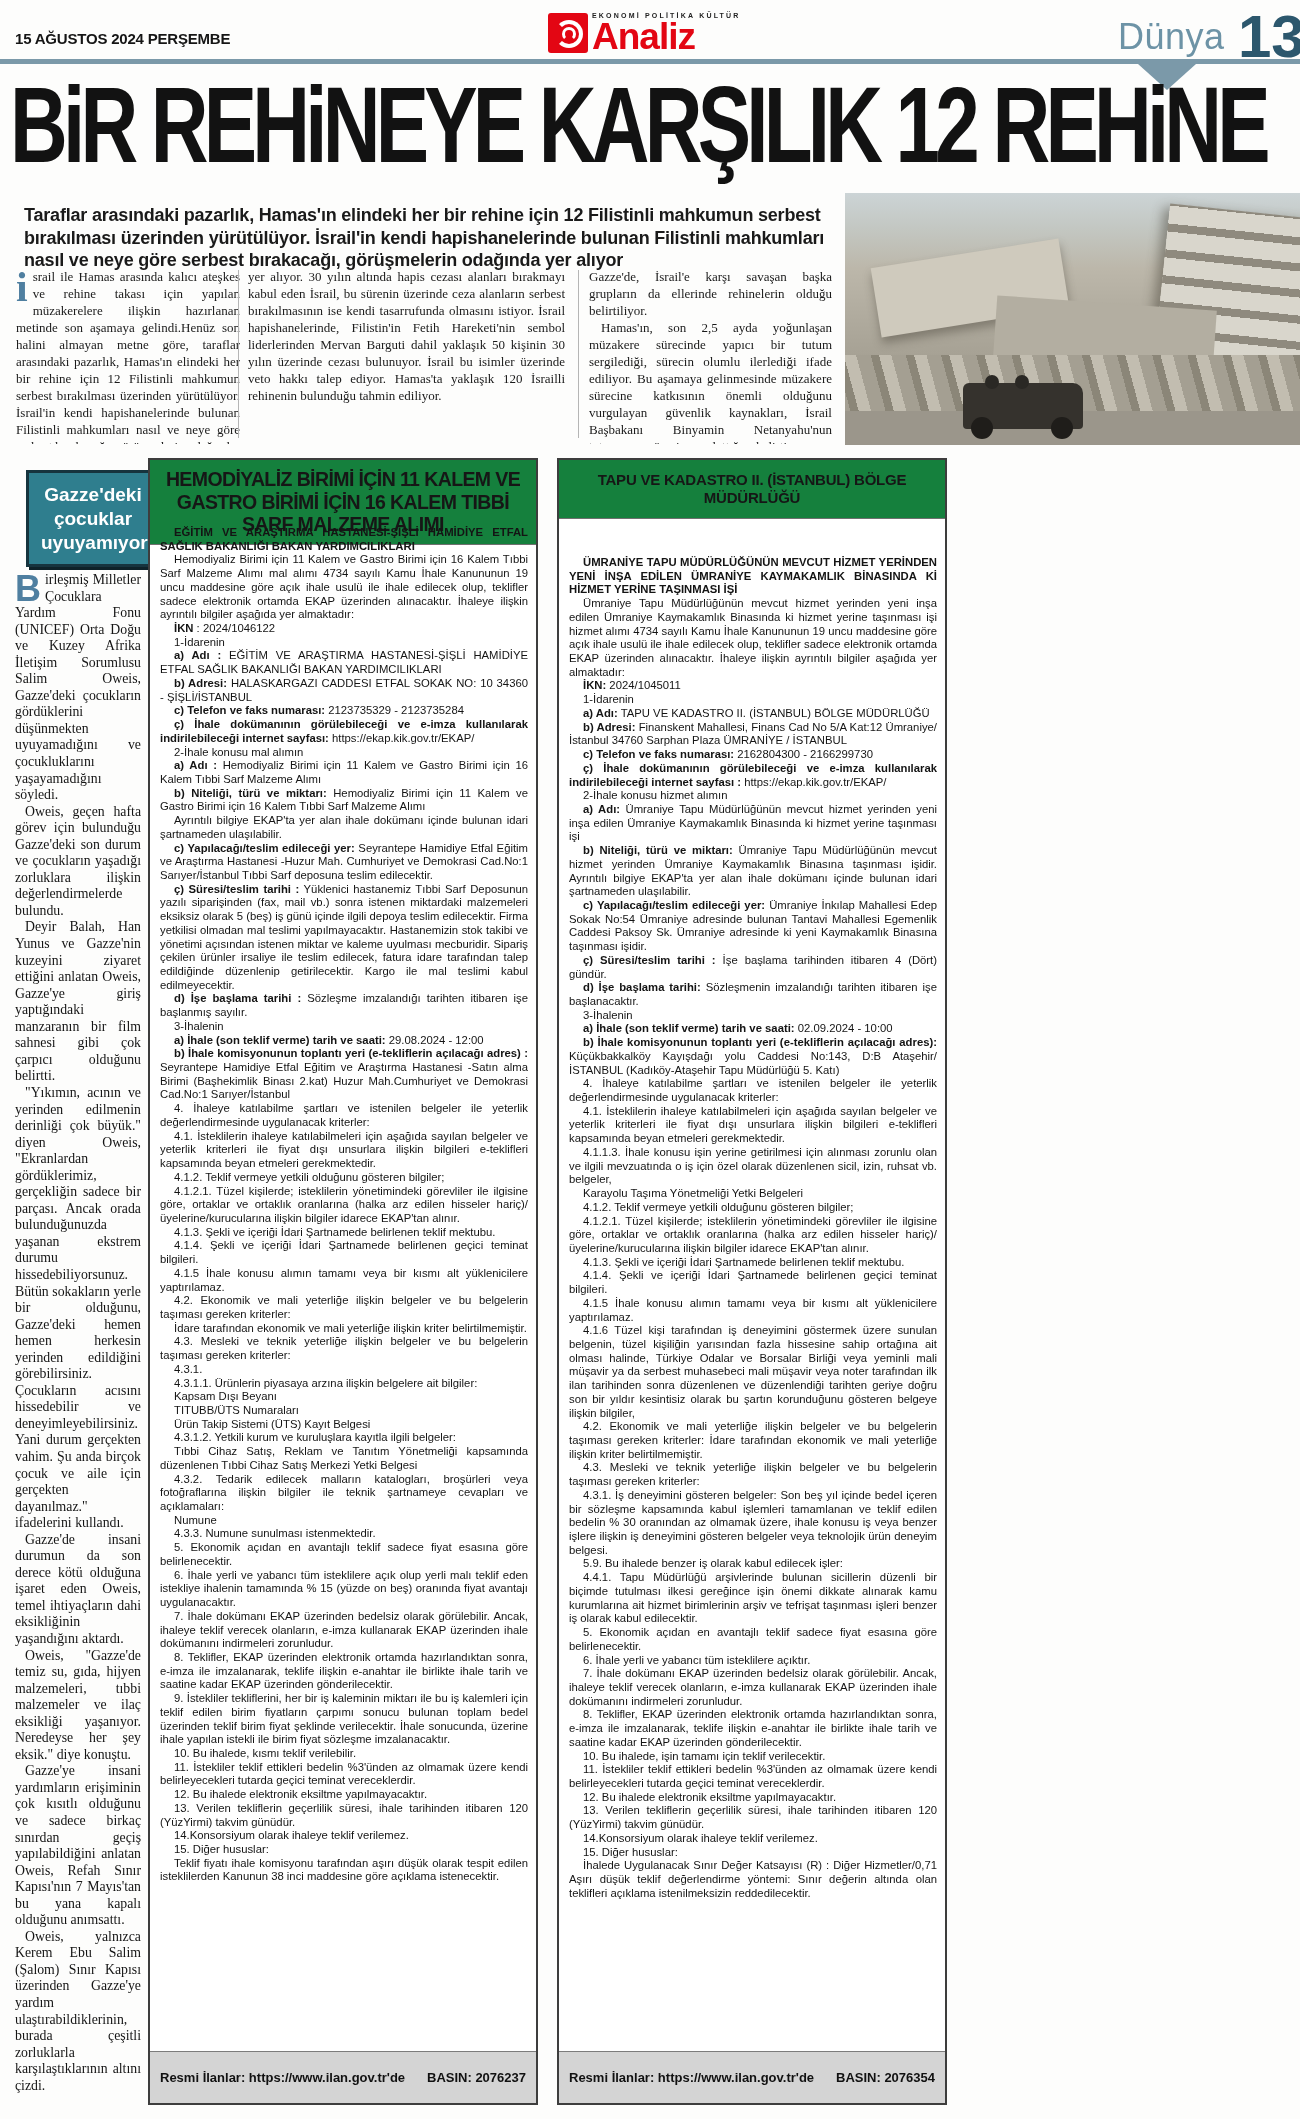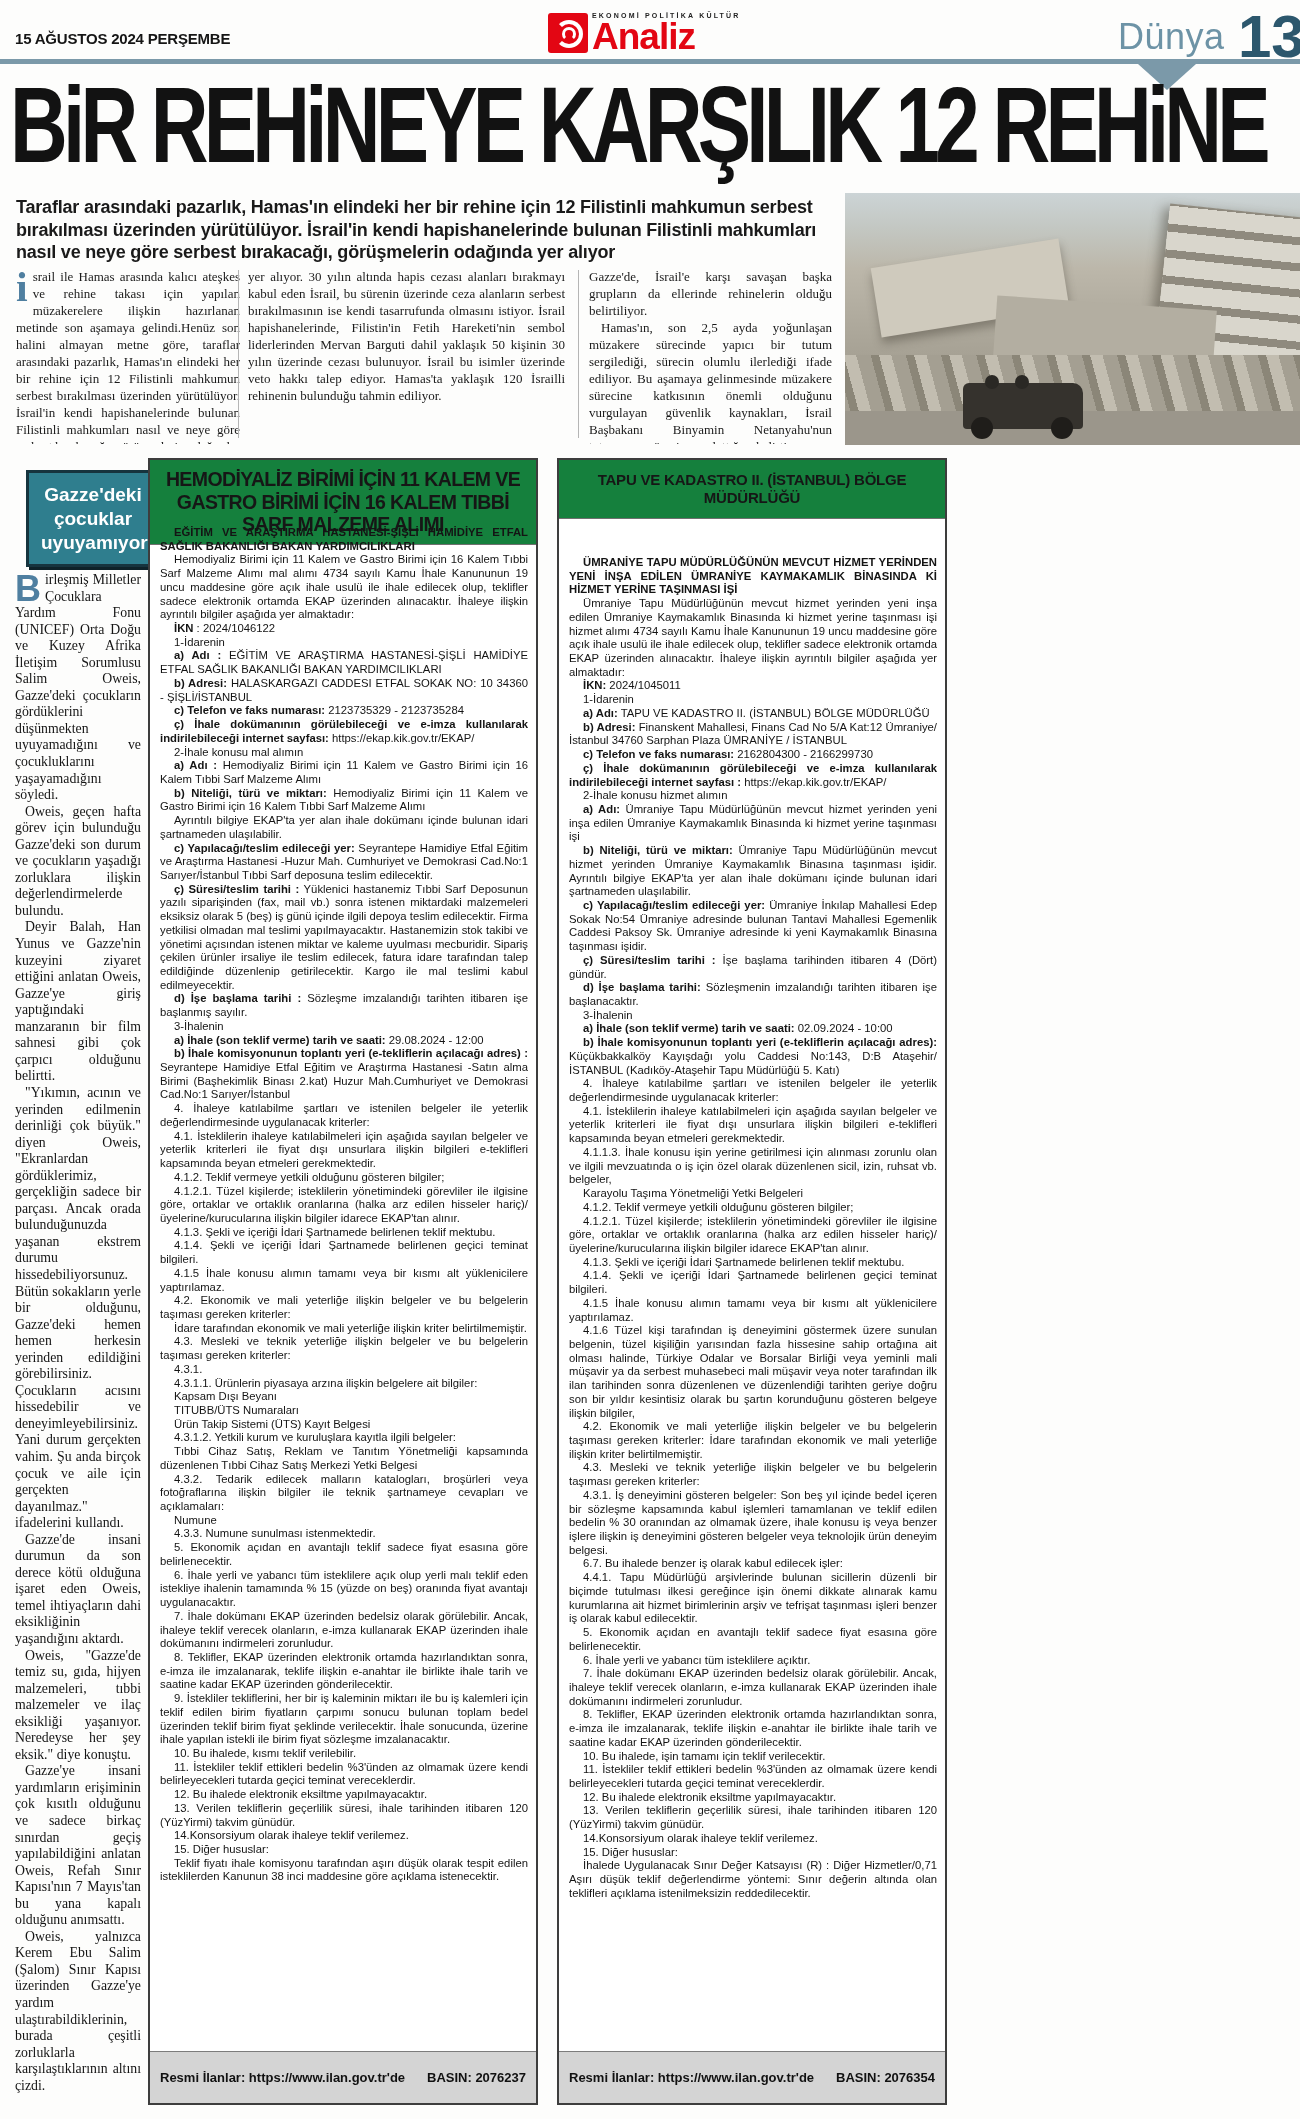--- a/index.html
+++ b/index.html
@@ -22,21 +22,21 @@
   .page-number{position:absolute;left:1238px;top:2px;font-size:60px;font-weight:bold;color:#2c576d;}
   .header-rule{position:absolute;left:0;top:59px;width:1300px;height:5px;background:#7b99a9;}
   .rule-notch{position:absolute;left:1138px;top:64px;width:0;height:0;
               border-left:29px solid transparent;border-right:29px solid transparent;
               border-top:26px solid #7b99a9;}
   
   .headline{position:absolute;left:10px;top:58px;width:1290px;height:135px;margin:0;
             font-size:100px;line-height:132px;font-weight:bold;color:#121212;
             letter-spacing:-6px;white-space:nowrap;transform:scale(0.80,1.08);
             transform-origin:left center;overflow:visible;}
-  .subheadline{position:absolute;left:16px;top:196px;width:820px;margin:0;
+  .subheadline{position:absolute;left:16px;top:196px;width:820px;margin:8px;
                font-size:18px;font-weight:bold;line-height:1.26;letter-spacing:-0.2px;color:#1a1a1a;}
   
   .article-col{position:absolute;top:268px;height:176px;overflow:hidden;
                font-family:"Liberation Serif",serif;font-size:13px;line-height:1.31;
                text-align:justify;color:#1a1a1a;}
   .col1{left:16px;width:224px;}
   .col2{left:248px;width:317px;}
   .col3{left:589px;width:243px;}
   .article-col .para{margin:0;text-indent:12px;}
   .article-col .para:first-child{text-indent:0;}
@@ -242,21 +242,21 @@
         <p class="para">Karayolu Taşıma Yönetmeliği Yetki Belgeleri</p>
         <p class="para">4.1.2. Teklif vermeye yetkili olduğunu gösteren bilgiler;</p>
         <p class="para">4.1.2.1. Tüzel kişilerde; isteklilerin yönetimindeki görevliler ile ilgisine göre, ortaklar ve ortaklık oranlarına (halka arz edilen hisseler hariç)/üyelerine/kurucularına ilişkin bilgiler idarece EKAP'tan alınır.</p>
         <p class="para">4.1.3. Şekli ve içeriği İdari Şartnamede belirlenen teklif mektubu.</p>
         <p class="para">4.1.4. Şekli ve içeriği İdari Şartnamede belirlenen geçici teminat bilgileri.</p>
         <p class="para">4.1.5 İhale konusu alımın tamamı veya bir kısmı alt yüklenicilere yaptırılamaz.</p>
         <p class="para">4.1.6 Tüzel kişi tarafından iş deneyimini göstermek üzere sunulan belgenin, tüzel kişiliğin yarısından fazla hissesine sahip ortağına ait olması halinde, Türkiye Odalar ve Borsalar Birliği veya yeminli mali müşavir ya da serbest muhasebeci mali müşavir veya noter tarafından ilk ilan tarihinden sonra düzenlenen ve düzenlendiği tarihten geriye doğru son bir yıldır kesintisiz olarak bu şartın korunduğunu gösteren belgeye ilişkin bilgiler,</p>
         <p class="para">4.2. Ekonomik ve mali yeterliğe ilişkin belgeler ve bu belgelerin taşıması gereken kriterler: İdare tarafından ekonomik ve mali yeterliğe ilişkin kriter belirtilmemiştir.</p>
         <p class="para">4.3. Mesleki ve teknik yeterliğe ilişkin belgeler ve bu belgelerin taşıması gereken kriterler:</p>
         <p class="para">4.3.1. İş deneyimini gösteren belgeler: Son beş yıl içinde bedel içeren bir sözleşme kapsamında kabul işlemleri tamamlanan ve teklif edilen bedelin % 30 oranından az olmamak üzere, ihale konusu iş veya benzer işlere ilişkin iş deneyimini gösteren belgeler veya teknolojik ürün deneyim belgesi.</p>
-        <p class="para">6.7. Bu ihalede benzer iş olarak kabul edilecek işler:</p>
+        <p class="para">5.9. Bu ihalede benzer iş olarak kabul edilecek işler:</p>
         <p class="para">4.4.1. Tapu Müdürlüğü arşivlerinde bulunan sicillerin düzenli bir biçimde tutulması ilkesi gereğince işin önemi dikkate alınarak kamu kurumlarına ait hizmet birimlerinin arşiv ve tefrişat taşınması işleri benzer iş olarak kabul edilecektir.</p>
         <p class="para">5. Ekonomik açıdan en avantajlı teklif sadece fiyat esasına göre belirlenecektir.</p>
         <p class="para">6. İhale yerli ve yabancı tüm isteklilere açıktır.</p>
         <p class="para">7. İhale dokümanı EKAP üzerinden bedelsiz olarak görülebilir. Ancak, ihaleye teklif verecek olanların, e-imza kullanarak EKAP üzerinden ihale dokümanını indirmeleri zorunludur.</p>
         <p class="para">8. Teklifler, EKAP üzerinden elektronik ortamda hazırlandıktan sonra, e-imza ile imzalanarak, teklife ilişkin e-anahtar ile birlikte ihale tarih ve saatine kadar EKAP üzerinden gönderilecektir.</p>
         <p class="para">10. Bu ihalede, işin tamamı için teklif verilecektir.</p>
         <p class="para">11. İstekliler teklif ettikleri bedelin %3'ünden az olmamak üzere kendi belirleyecekleri tutarda geçici teminat vereceklerdir.</p>
         <p class="para">12. Bu ihalede elektronik eksiltme yapılmayacaktır.</p>
         <p class="para">13. Verilen tekliflerin geçerlilik süresi, ihale tarihinden itibaren 120 (YüzYirmi) takvim günüdür.</p>
         <p class="para">14.Konsorsiyum olarak ihaleye teklif verilemez.</p>

